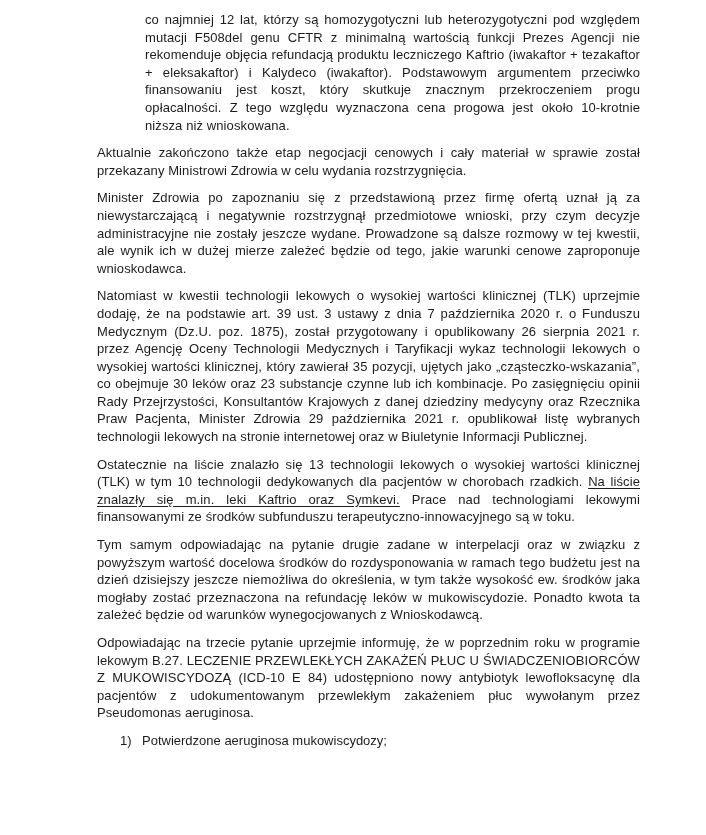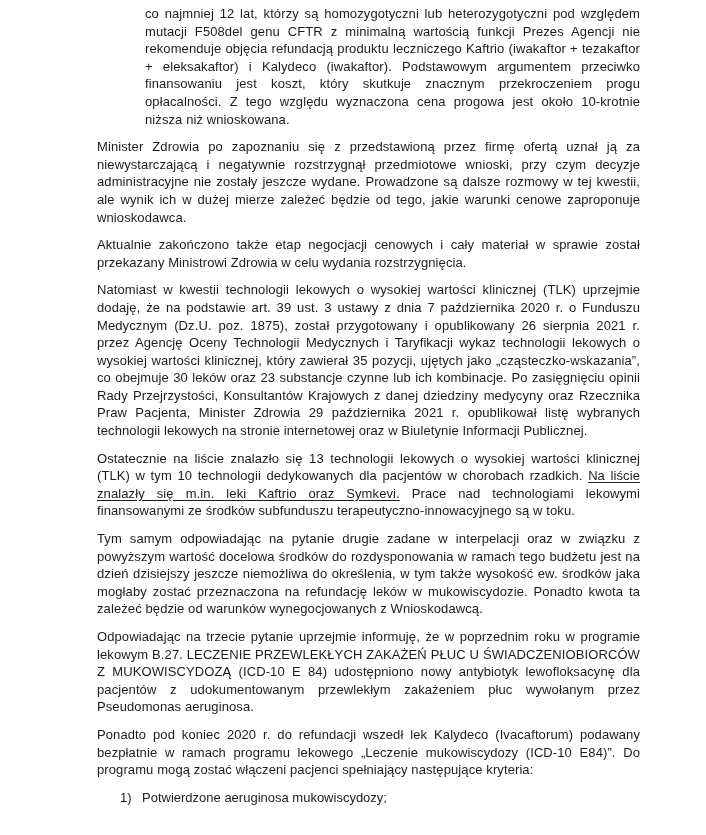--- a/index.html
+++ b/index.html
@@ -12,21 +12,21 @@
     width: 706px;
     height: 835px;
     overflow: hidden;
     font-family: "Liberation Sans", "DejaVu Sans", sans-serif;
     color: #1c1c1c;
   }
   .page {
     box-sizing: border-box;
     width: 706px;
     height: 835px;
-    padding: 5px 66px 0 97px;
+    padding: 11px 66px 0 97px;
     background: #ffffff;
   }
   .doc p {
     margin: 0 0 10px 0;
     font-size: 13px;
     line-height: 17.6px;
     text-align: justify;
     letter-spacing: 0.1px;
   }
   .doc p.indented {
@@ -51,33 +51,32 @@
   }
 </style>
 </head>
 <body>
 
 <div class="page">
   <div class="doc">
 
     <p class="indented">co najmniej 12 lat, którzy są homozygotyczni lub heterozygotyczni pod względem mutacji F508del genu CFTR z minimalną wartością funkcji Prezes Agencji nie rekomenduje objęcia refundacją produktu leczniczego Kaftrio (iwakaftor + tezakaftor + eleksakaftor) i Kalydeco (iwakaftor). Podstawowym argumentem przeciwko finansowaniu jest koszt, który skutkuje znacznym przekroczeniem progu opłacalności. Z tego względu wyznaczona cena progowa jest około 10-krotnie niższa niż wnioskowana.</p>
 
+    <p>Aktualnie zakończono także etap negocjacji cenowych i cały materiał w sprawie został przekazany Ministrowi Zdrowia w celu wydania rozstrzygnięcia.</p>
+
     <p>Minister Zdrowia po zapoznaniu się z przedstawioną przez firmę ofertą uznał ją za niewystarczającą i negatywnie rozstrzygnął przedmiotowe wnioski, przy czym decyzje administracyjne nie zostały jeszcze wydane. Prowadzone są dalsze rozmowy w tej kwestii, ale wynik ich w dużej mierze zależeć będzie od tego, jakie warunki cenowe zaproponuje wnioskodawca.</p>
-
-    <p>Aktualnie zakończono także etap negocjacji cenowych i cały materiał w sprawie został przekazany Ministrowi Zdrowia w celu wydania rozstrzygnięcia.</p>
 
     <p>Natomiast w kwestii technologii lekowych o wysokiej wartości klinicznej (TLK) uprzejmie dodaję, że na podstawie art. 39 ust. 3 ustawy z dnia 7 października 2020 r. o Funduszu Medycznym (Dz.U. poz. 1875), został przygotowany i opublikowany 26 sierpnia 2021 r. przez Agencję Oceny Technologii Medycznych i Taryfikacji wykaz technologii lekowych o wysokiej wartości klinicznej, który zawierał 35 pozycji, ujętych jako „cząsteczko-wskazania”, co obejmuje 30 leków oraz 23 substancje czynne lub ich kombinacje. Po zasięgnięciu opinii Rady Przejrzystości, Konsultantów Krajowych z danej dziedziny medycyny oraz Rzecznika Praw Pacjenta, Minister Zdrowia 29 października 2021 r. opublikował listę wybranych technologii lekowych na stronie internetowej oraz w Biuletynie Informacji Publicznej.</p>
 
     <p><span>Ostatecznie na liście znalazło się 13 technologii lekowych o wysokiej wartości klinicznej (TLK) w tym 10 technologii dedykowanych dla pacjentów w chorobach rzadkich. </span><span class="u">Na liście znalazły się m.in. leki Kaftrio oraz Symkevi.</span><span> Prace nad technologiami lekowymi finansowanymi ze środków subfunduszu terapeutyczno-innowacyjnego są w toku.</span></p>
 
     <p>Tym samym odpowiadając na pytanie drugie zadane w interpelacji oraz w związku z powyższym wartość docelowa środków do rozdysponowania w ramach tego budżetu jest na dzień dzisiejszy jeszcze niemożliwa do określenia, w tym także wysokość ew. środków jaka mogłaby zostać przeznaczona na refundację leków w mukowiscydozie. Ponadto kwota ta zależeć będzie od warunków wynegocjowanych z Wnioskodawcą.</p>
 
     <p>Odpowiadając na trzecie pytanie uprzejmie informuję, że w poprzednim roku w programie lekowym B.27. LECZENIE PRZEWLEKŁYCH ZAKAŻEŃ PŁUC U ŚWIADCZENIOBIORCÓW Z MUKOWISCYDOZĄ (ICD-10 E 84) udostępniono nowy antybiotyk lewofloksacynę dla pacjentów z udokumentowanym przewlekłym zakażeniem płuc wywołanym przez Pseudomonas aeruginosa.</p>
 
-    <p>Ponadto pod koniec 2020 r. do refundacji wszedł lek Kalydeco (Ivacaftorum) podawany bezpłatnie w ramach programu lekowego „Leczenie mukowiscydozy (ICD-10 E84)”. Do programu mogą zostać włączeni pacjenci spełniający następujące kryteria:</p>
 
     <div class="list-item">
       <span class="marker">1)</span>
       <span class="li-text">Potwierdzone aeruginosa mukowiscydozy;</span>
     </div>
 
   </div>
 </div>
 
 </body></html>

